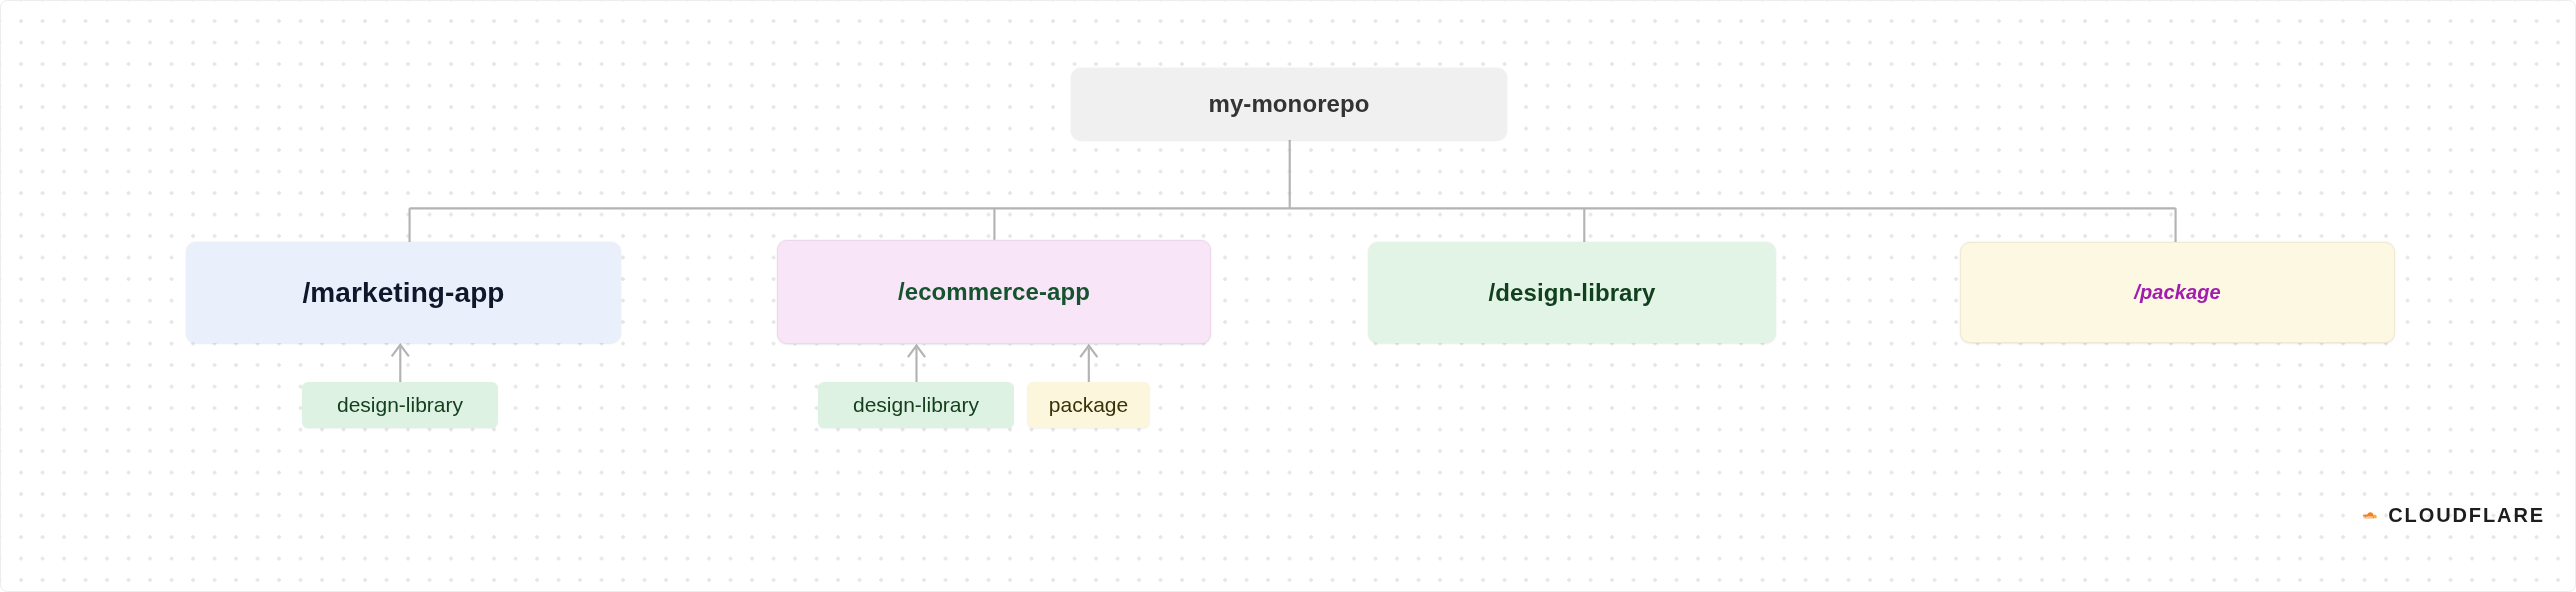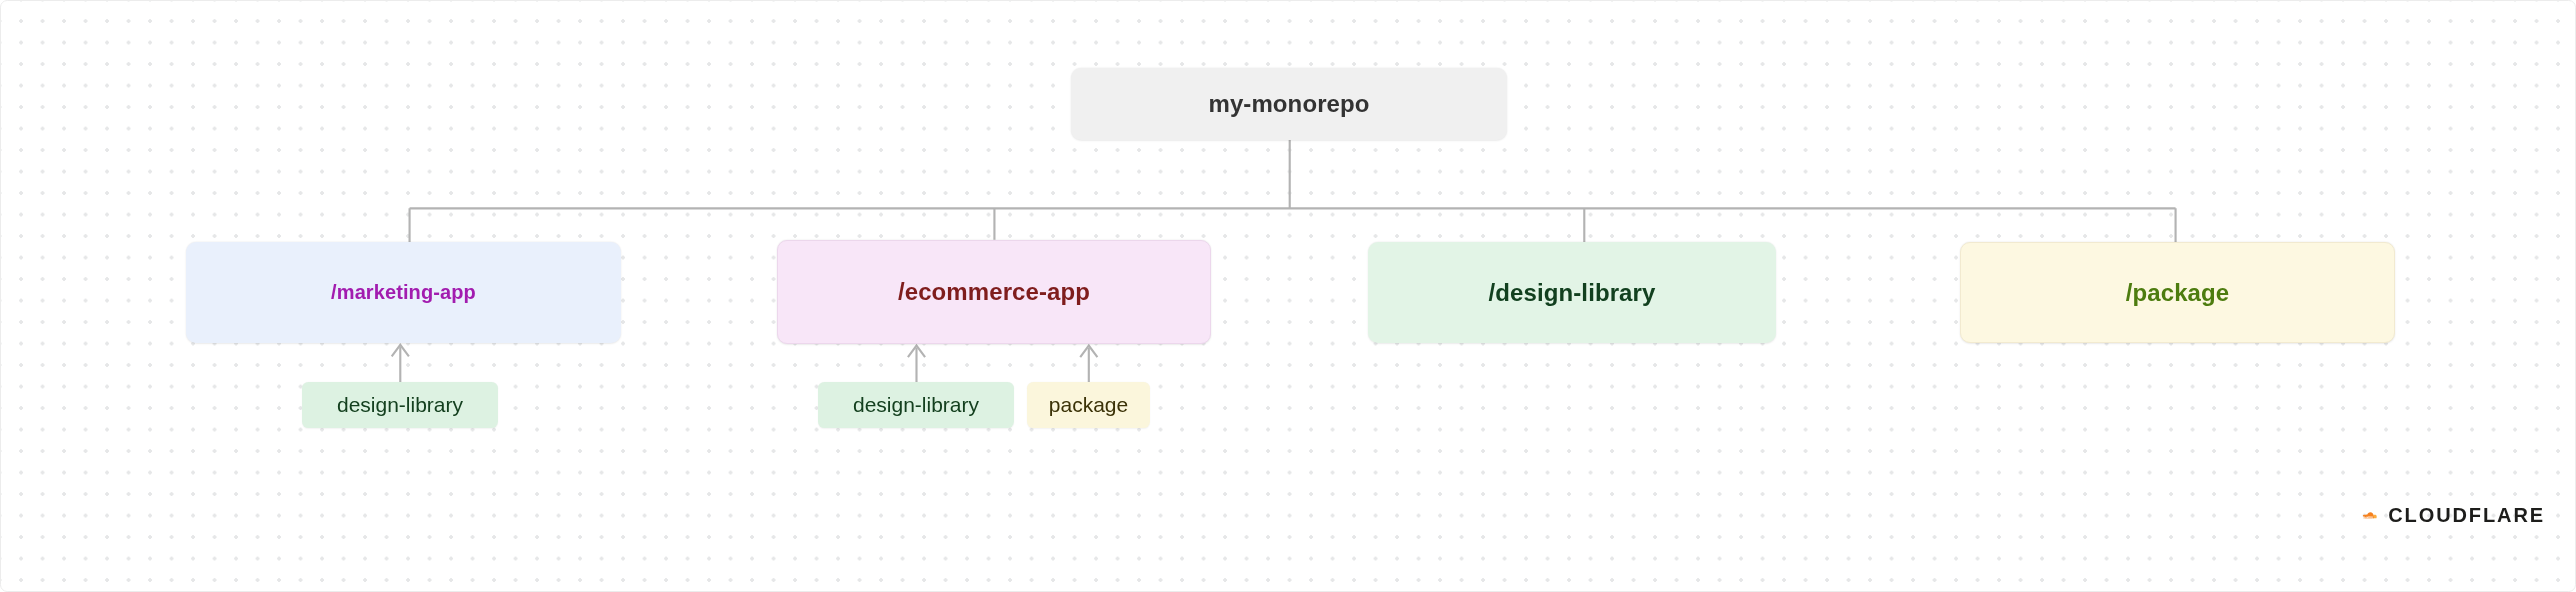--- a/index.html
+++ b/index.html
@@ -57,41 +57,41 @@
   #node-root {
     left: 1070px; top: 67px; width: 436px; height: 72px;
     background: #f0f0f0;
   }
   #node-root .node-label { font-size: 24px; color: #333333; }
 
   #node-marketing {
     left: 185px; top: 241px; width: 435px; height: 101px;
     background: #e9f0fc;
   }
-  #node-marketing .node-label { font-size: 20px; color: #a21caf; }
+  #node-marketing .node-label { font-size: 28px; color: #0f172a; }
 
   #node-ecommerce {
     left: 776px; top: 239px; width: 434px; height: 104px;
     background: #f8e6f8;
     border: 0.7px solid #ecd7ec;
   }
-  #node-ecommerce .node-label { font-size: 24px; color: #7f1d1d; }
+  #node-ecommerce .node-label { font-size: 24px; color: #14532d; }
 
   #node-designlib {
     left: 1367px; top: 241px; width: 408px; height: 101px;
     background: #e2f4e6;
   }
   #node-designlib .node-label { font-size: 24px; color: #12401f; }
 
   #node-package {
     left: 1959px; top: 241px; width: 435px; height: 101px;
     background: #fdf8e1;
     border: 0.7px solid #f2ead0;
   }
-  #node-package .node-label { font-size: 24px; color: #4d7c0f; }
+  #node-package .node-label { font-size: 20px; color: #a21caf; font-style: italic; }
 
   
   .pill {
     position: absolute;
     box-sizing: border-box;
     display: flex;
     align-items: center;
     justify-content: center;
     border-radius: 6.4px;
     font-size: 21px;

